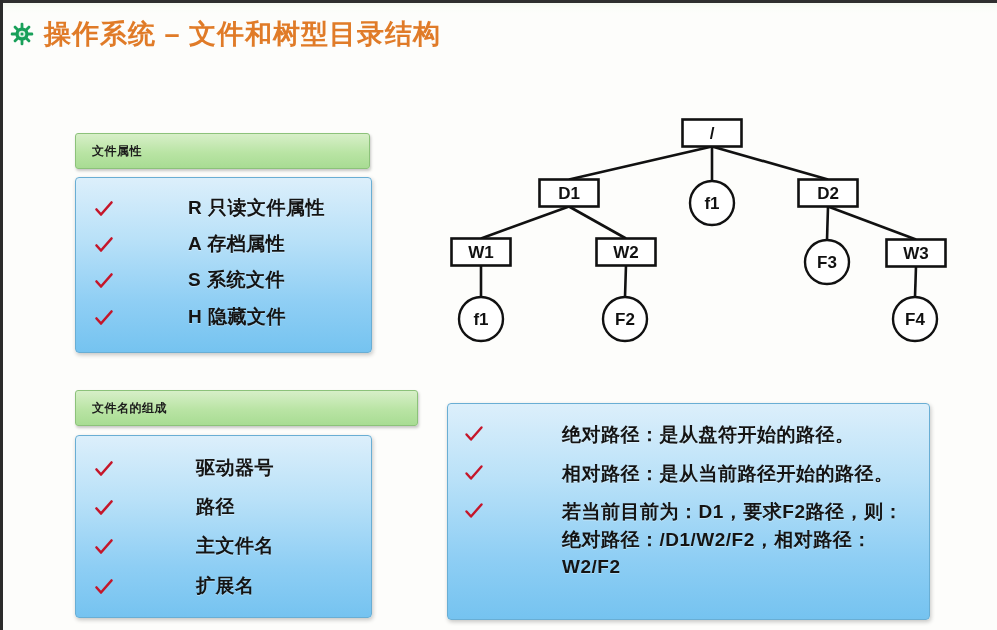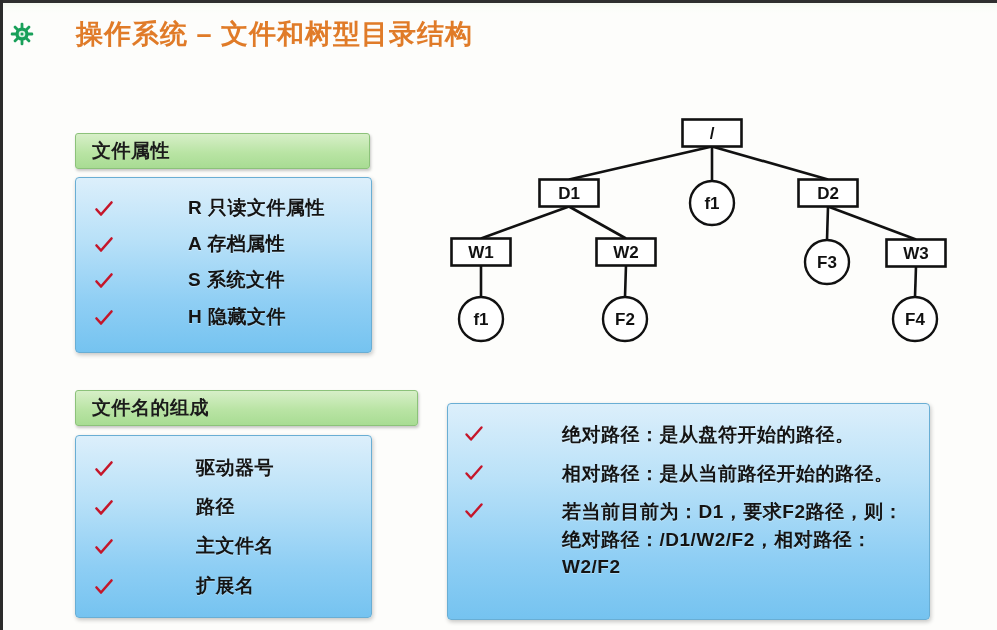--- a/index.html
+++ b/index.html
@@ -37,21 +37,20 @@
     background: #2f2f2f;
   }
 
   
   #title-row {
     position: absolute;
     left: 10px; top: 12px;
     height: 44px;
     display: flex;
     align-items: center;
-    gap: 32px;
   }
   #title-bullet {
     width: 24px; height: 24px;
     margin-right: 10px;
     flex: none;
     display: block;
   }
   #title-text {
     font-size: 27px;
     font-weight: 700;
@@ -66,21 +65,21 @@
     box-sizing: border-box;
     background: linear-gradient(to bottom, #d7efc8 0%, #b9e4a4 55%, #a8dc93 100%);
     border: 1px solid #8cc27a;
     border-radius: 3px;
     box-shadow: 1px 2px 3px rgba(0,0,0,0.22);
     display: flex;
     align-items: center;
     padding-left: 16px;
   }
   .card-header-text {
-    font-size: 19px;
+    font-size: 12px;
     font-weight: 700;
     color: #1b1b1b;
     letter-spacing: 0.5px;
     white-space: nowrap;
   }
   .card-body {
     position: absolute;
     box-sizing: border-box;
     background: linear-gradient(to bottom, #dceffb 0%, #b9e1f8 35%, #8ecef4 72%, #75c3f0 100%);
     border: 1px solid #69aed4;

